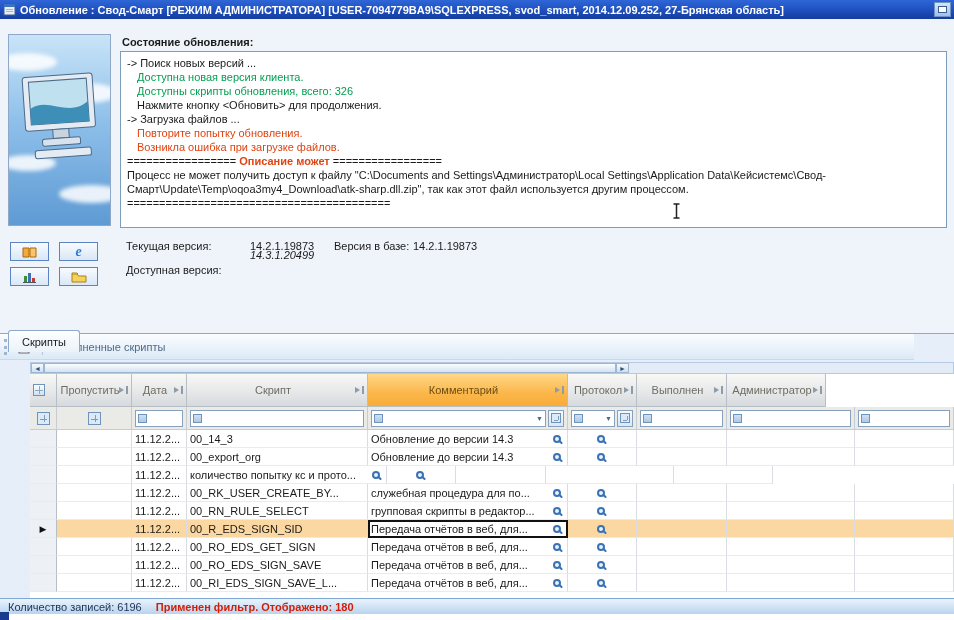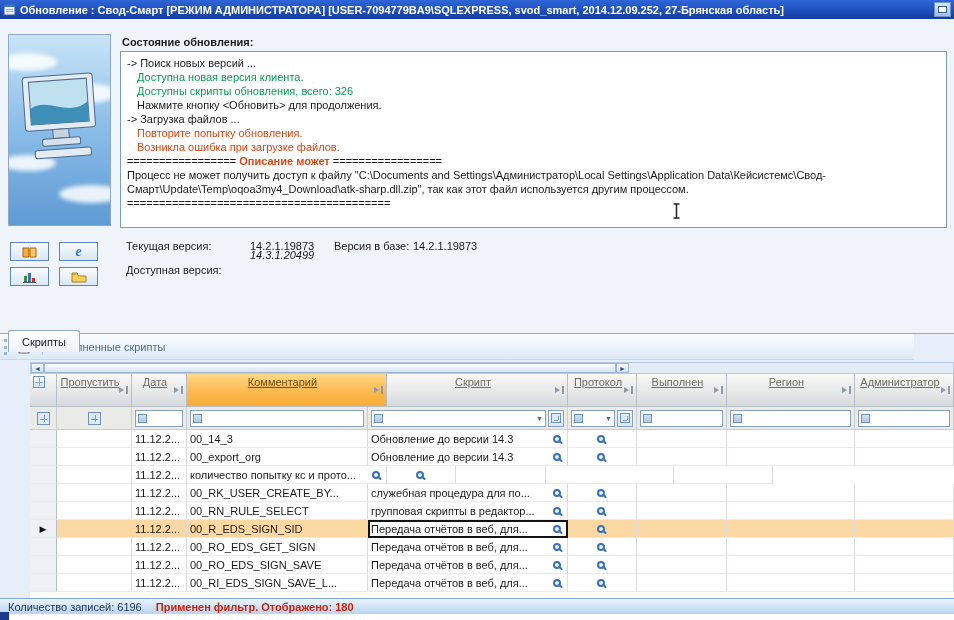--- a/index.html
+++ b/index.html
@@ -60,24 +60,24 @@
   .tool-label { color:#4F6A84; }
 
   
   .grid-wrap { position:absolute; left:30px; top:362px; width:924px; height:236px; background:#fff; }
   .scrollstrip { height:12px; width:100%; background:#E2EBF6; border:1px solid #B5C9E0; display:flex; align-items:stretch; font-size:7px; color:#30507A; }
   .sarrow { width:13px; display:flex; align-items:center; justify-content:center; background:linear-gradient(#F6FAFE,#CFE0F2); border:1px solid #9FB6D0; }
   .sthumb { width:572px; background:linear-gradient(#FBFDFF,#D3E2F2); border:1px solid #9FB6D0; }
   .strack { flex:1; }
 
   .grid-header { display:flex; height:33px; }
-  .hcell { position:relative; display:flex; justify-content:center; text-align:center;
+  .hcell { position:relative; display:flex; align-items:center; justify-content:center; text-align:center;
     border-right:1px solid #B8BEC6; border-bottom:1px solid #B8BEC6;
     background:linear-gradient(180deg,#F8F8F5 0%,#E6E8E9 55%,#D7DADD 100%);
-    color:#6E6E64; line-height:12px; padding:2px 11px 2px 3px; overflow:hidden; overflow-wrap:anywhere;text-decoration:underline; }
+    color:#6E6E64; line-height:12px; padding:2px 11px 2px 3px; overflow:hidden; overflow-wrap:anywhere; }
   .hcell.sorted { background:linear-gradient(180deg,#FFD887 0%,#FBB64A 60%,#F8AC38 100%); color:#6B4E12; }
   .pin { position:absolute; right:3px; top:calc(50% - 4px); width:9px; height:8px; }
   .pin::before { content:""; position:absolute; left:0; top:1px; border:3px solid transparent; border-left:5px solid #8E9BA8; }
   .pin::after { content:""; position:absolute; right:0; top:0; width:2px; height:8px; background:#8E9BA8; }
   .hdr-grid-icon { width:12px; height:12px; border:1px solid #6E93BC; background:linear-gradient(#FDFEFF,#CFE0F2); position:relative; }
   .hdr-grid-icon::before { content:""; position:absolute; left:1px; right:1px; top:5px; height:1px; background:#8FA8C0; }
   .hdr-grid-icon::after { content:""; position:absolute; top:1px; bottom:1px; left:5px; width:1px; background:#8FA8C0; }
 
   .filter-row { display:flex; height:23px; background:#EAEAE6; }
   .fcell { display:flex; align-items:center; padding:0 3px; border-right:1px solid #C6CCD2; border-bottom:1px solid #C6CCD2; }
@@ -236,38 +236,34 @@
         <span class="hdr-grid-icon"></span>
       </div>
     <div class="hcell c1">
         <span>Пропустить</span>
         <span class="pin"></span>
       </div>
     <div class="hcell c2">
         <span>Дата</span>
         <span class="pin"></span>
       </div>
+    <div class="hcell c3">
+        <span>Скрипт</span>
+        <span class="pin"></span>
+      </div>
     <div class="hcell c4 sorted">
         <span>Комментарий</span>
         <span class="pin"></span>
       </div>
-    <div class="hcell c3">
-        <span>Скрипт</span>
-        <span class="pin"></span>
-      </div>
     <div class="hcell c5">
         <span>Протокол</span>
         <span class="pin"></span>
       </div>
     <div class="hcell c6">
         <span>Выполнен</span>
-        <span class="pin"></span>
-      </div>
-    <div class="hcell c7">
-        <span>Регион</span>
         <span class="pin"></span>
       </div>
     <div class="hcell c8">
         <span>Администратор</span>
         <span class="pin"></span>
       </div>
   </div>
 
   <div class="filter-row">
     <div class="fcell c0">

